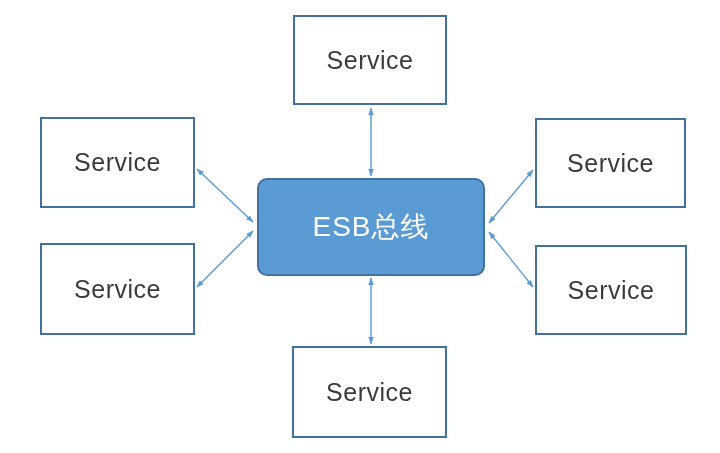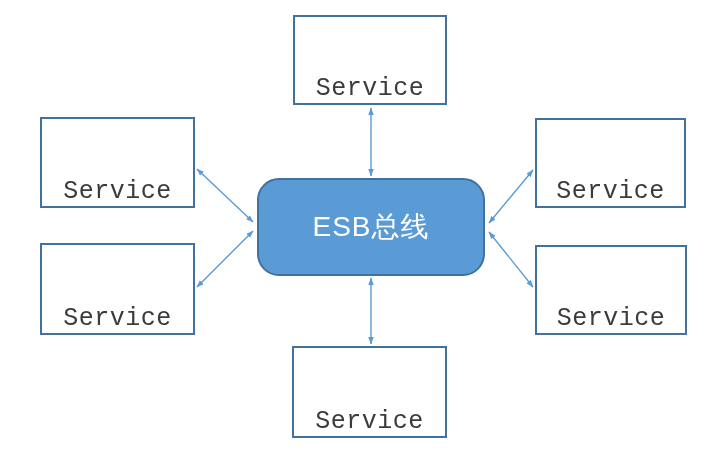--- a/index.html
+++ b/index.html
@@ -35,36 +35,35 @@
     fill: none;
   }
   .arrow-head-path {
     fill: var(--arrow);
   }
   .service-box {
     position: absolute;
     background: var(--service-fill);
     border: 2px solid var(--service-border);
     display: flex;
-    align-items: flex-end;
+    align-items: center;
     justify-content: center;
-    font-family: Liberation Mono, monospace;
   }
   .service-label {
     color: var(--service-text);
     font-size: 25px;
     letter-spacing: 0.5px;
   }
   .esb-box {
     position: absolute;
     left: 257px; top: 178px;
     width: 228px; height: 98px;
     background: var(--center-fill);
     border: 2px solid var(--center-border);
-    border-radius: 22px;
+    border-radius: 10px;
     display: flex;
     align-items: center;
     justify-content: center;
   }
   .esb-label {
     color: var(--center-text);
     font-size: 28px;
     letter-spacing: 1px;
   }
   .box-top         { left: 293px; top: 15px;  width: 154px; height: 90px; }

